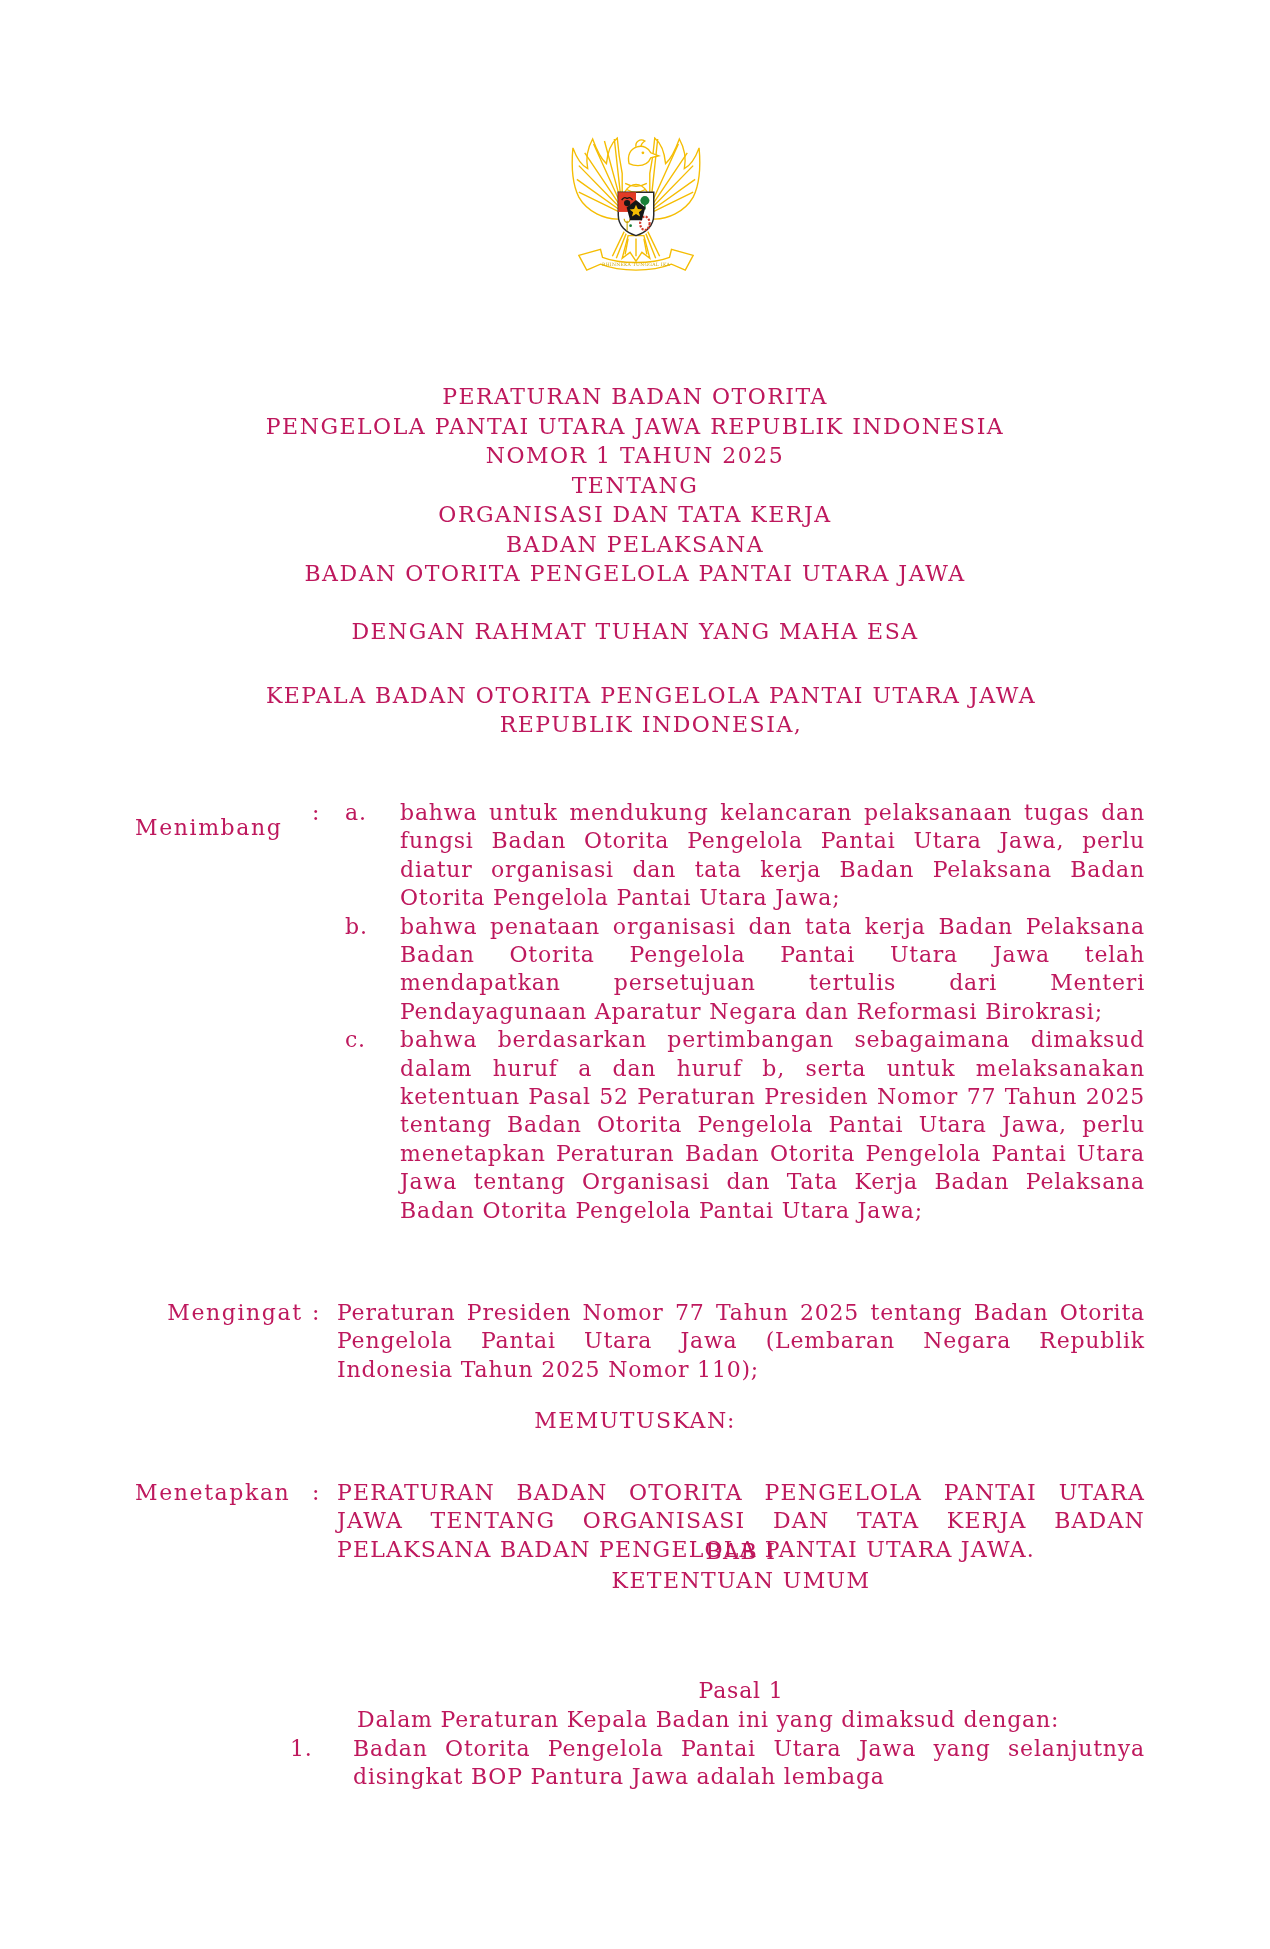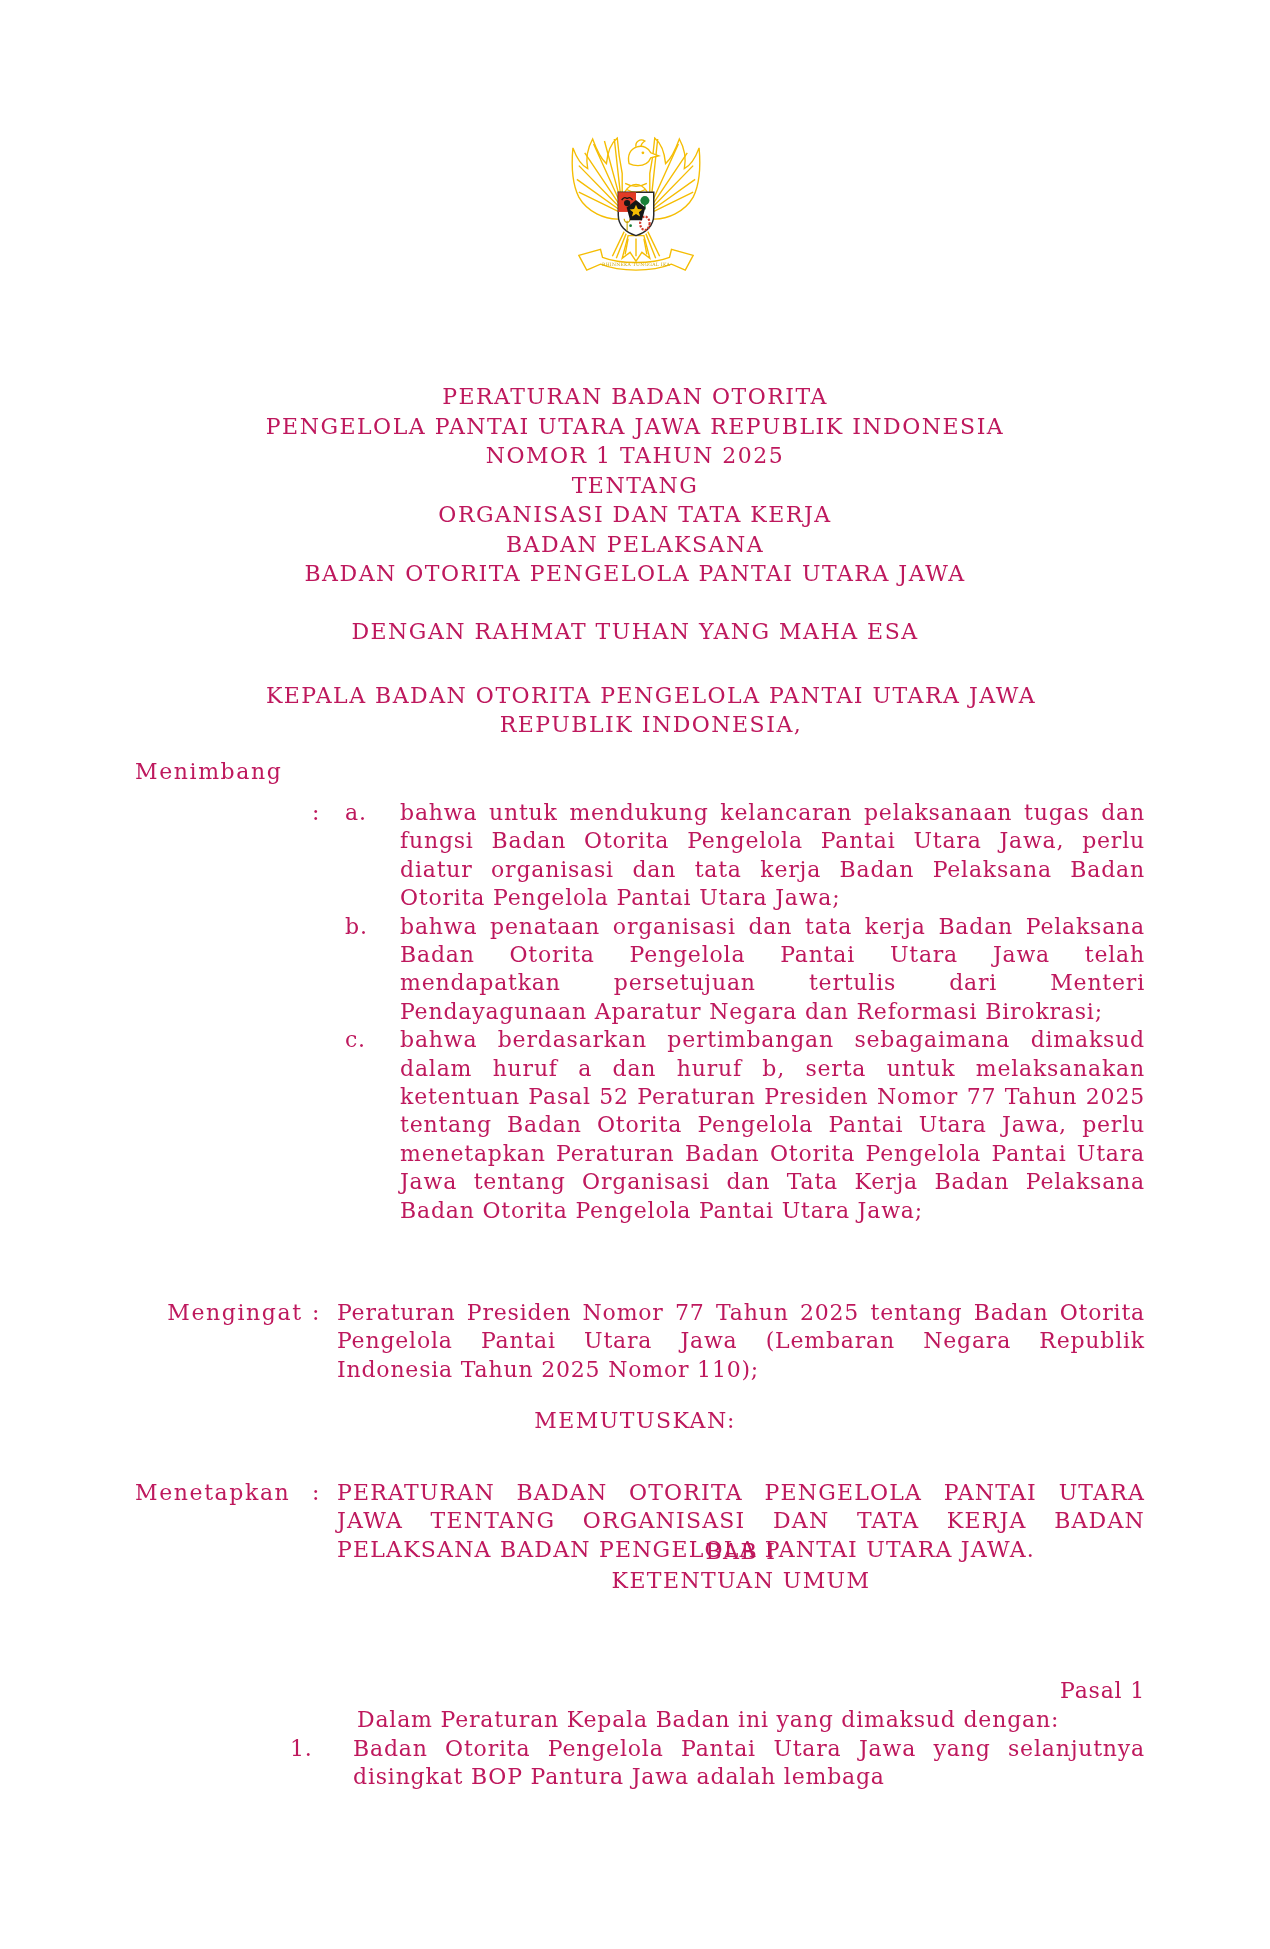--- a/index.html
+++ b/index.html
@@ -29,21 +29,21 @@
   .cons-items { left:345px; top:799px; width:800px; }
   .cons-item  { display:flex; }
   .cons-letter{ width:55px; flex:none; }
   .cons-text  { width:745px; }
 
   .mengingat-text  { left:337px; top:1299px; width:808px; }
   .memutuskan { left:0; top:1407px; width:1270px; text-align:center; letter-spacing:1.5px; }
   .menetapkan-text { left:337px; top:1479px; width:808px; letter-spacing:1.2px; }
 
   .bab-block { left:337px; top:1537px; width:808px; text-align:center; letter-spacing:1.4px; line-height:29px; }
-  .pasal-head { left:337px; top:1677px; width:808px; text-align:right; }
+  .pasal-head { left:337px; top:1677px; width:808px; text-align:center; }
   .pasal-intro { left:357px; top:1706px; width:830px; white-space:nowrap; }
   .pasal-item { left:290px; top:1735px; width:855px; display:flex; }
   .pasal-num  { width:63px; flex:none; }
   .pasal-text { width:792px; }
 
   .g-stroke { fill:none; stroke:#F5BD03; stroke-width:1.4; }
   .g-fill-w { fill:#ffffff; stroke:#F5BD03; stroke-width:1.4; }
 </style>
 </head>
 <body>
@@ -103,21 +103,21 @@
     <div>BADAN OTORITA PENGELOLA PANTAI UTARA JAWA</div>
   </div>
 
   <div class="abs invocation">DENGAN RAHMAT TUHAN YANG MAHA ESA</div>
 
   <div class="abs authority">
     <div>KEPALA BADAN OTORITA PENGELOLA PANTAI UTARA JAWA</div>
     <div>REPUBLIK INDONESIA,</div>
   </div>
 
-  <div class="abs hang-label" style="top:758px;">Menimbang</div>
+  <div class="abs hang-label" style="top:814px;">Menimbang</div>
   <div class="abs hang-colon" style="top:799px;">:</div>
   <div class="abs cons-items">
     <div class="cons-item">
       <div class="cons-letter">a.</div>
       <div class="cons-text just">bahwa untuk mendukung kelancaran pelaksanaan tugas dan fungsi Badan Otorita Pengelola Pantai Utara Jawa, perlu diatur organisasi dan tata kerja Badan Pelaksana Badan Otorita Pengelola Pantai Utara Jawa;</div>
     </div>
     <div class="cons-item">
       <div class="cons-letter">b.</div>
       <div class="cons-text just">bahwa penataan organisasi dan tata kerja Badan Pelaksana Badan Otorita Pengelola Pantai Utara Jawa telah mendapatkan persetujuan tertulis dari Menteri Pendayagunaan Aparatur Negara dan Reformasi Birokrasi;</div>
     </div>

